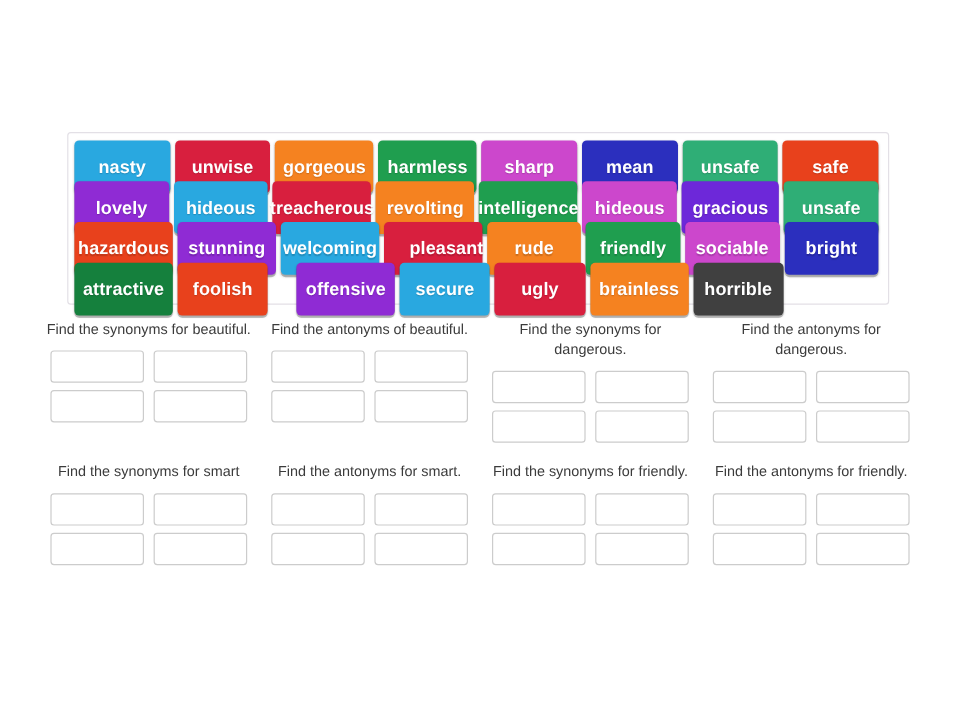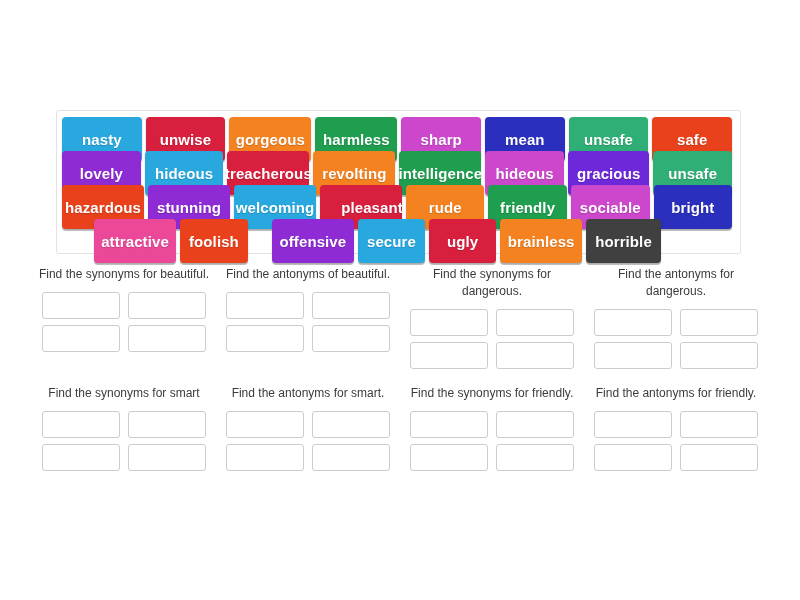--- a/index.html
+++ b/index.html
@@ -135,21 +135,21 @@
       <div class="tile" style="width: 82px; background: rgb(232, 65, 28);">hazardous</div>
       <div class="tile" style="width: 82px; background: rgb(143, 43, 212);">stunning</div>
       <div class="tile" style="width: 82px; background: rgb(41, 168, 224);">welcoming</div>
       <div class="tile" style="width: 82px; background: rgb(216, 31, 62); padding-left: 31px;">pleasant</div>
       <div class="tile" style="width: 82px; background: rgb(245, 130, 32);">rude</div>
       <div class="tile" style="width: 82px; background: rgb(31, 158, 79);">friendly</div>
       <div class="tile" style="width: 82px; background: rgb(204, 71, 204);">sociable</div>
       <div class="tile" style="width: 82px; background: rgb(43, 47, 190);">bright</div>
     </div>
     <div class="tile-row">
-      <div class="tile" style="width: 82px; background: #ec4899; margin-left: 32px;">attractive</div>
+      <div class="tile" style="width: 82px; background: #15803d;">attractive</div>
       <div class="tile" style="width: 82px; background: rgb(232, 65, 28);">foolish</div>
       <div class="tile" style="width: 82px; background: rgb(143, 43, 212); margin-left: 20px;">offensive</div>
       <div class="tile" style="width: 82px; background: rgb(41, 168, 224);">secure</div>
       <div class="tile" style="width: 82px; background: rgb(216, 31, 62);">ugly</div>
       <div class="tile" style="width: 82px; background: rgb(245, 130, 32);">brainless</div>
       <div class="tile" style="width: 82px; background: #404040;">horrible</div>
       <div class="tile empty" style="width: 82px;"></div>
     </div>
   </div>
 

